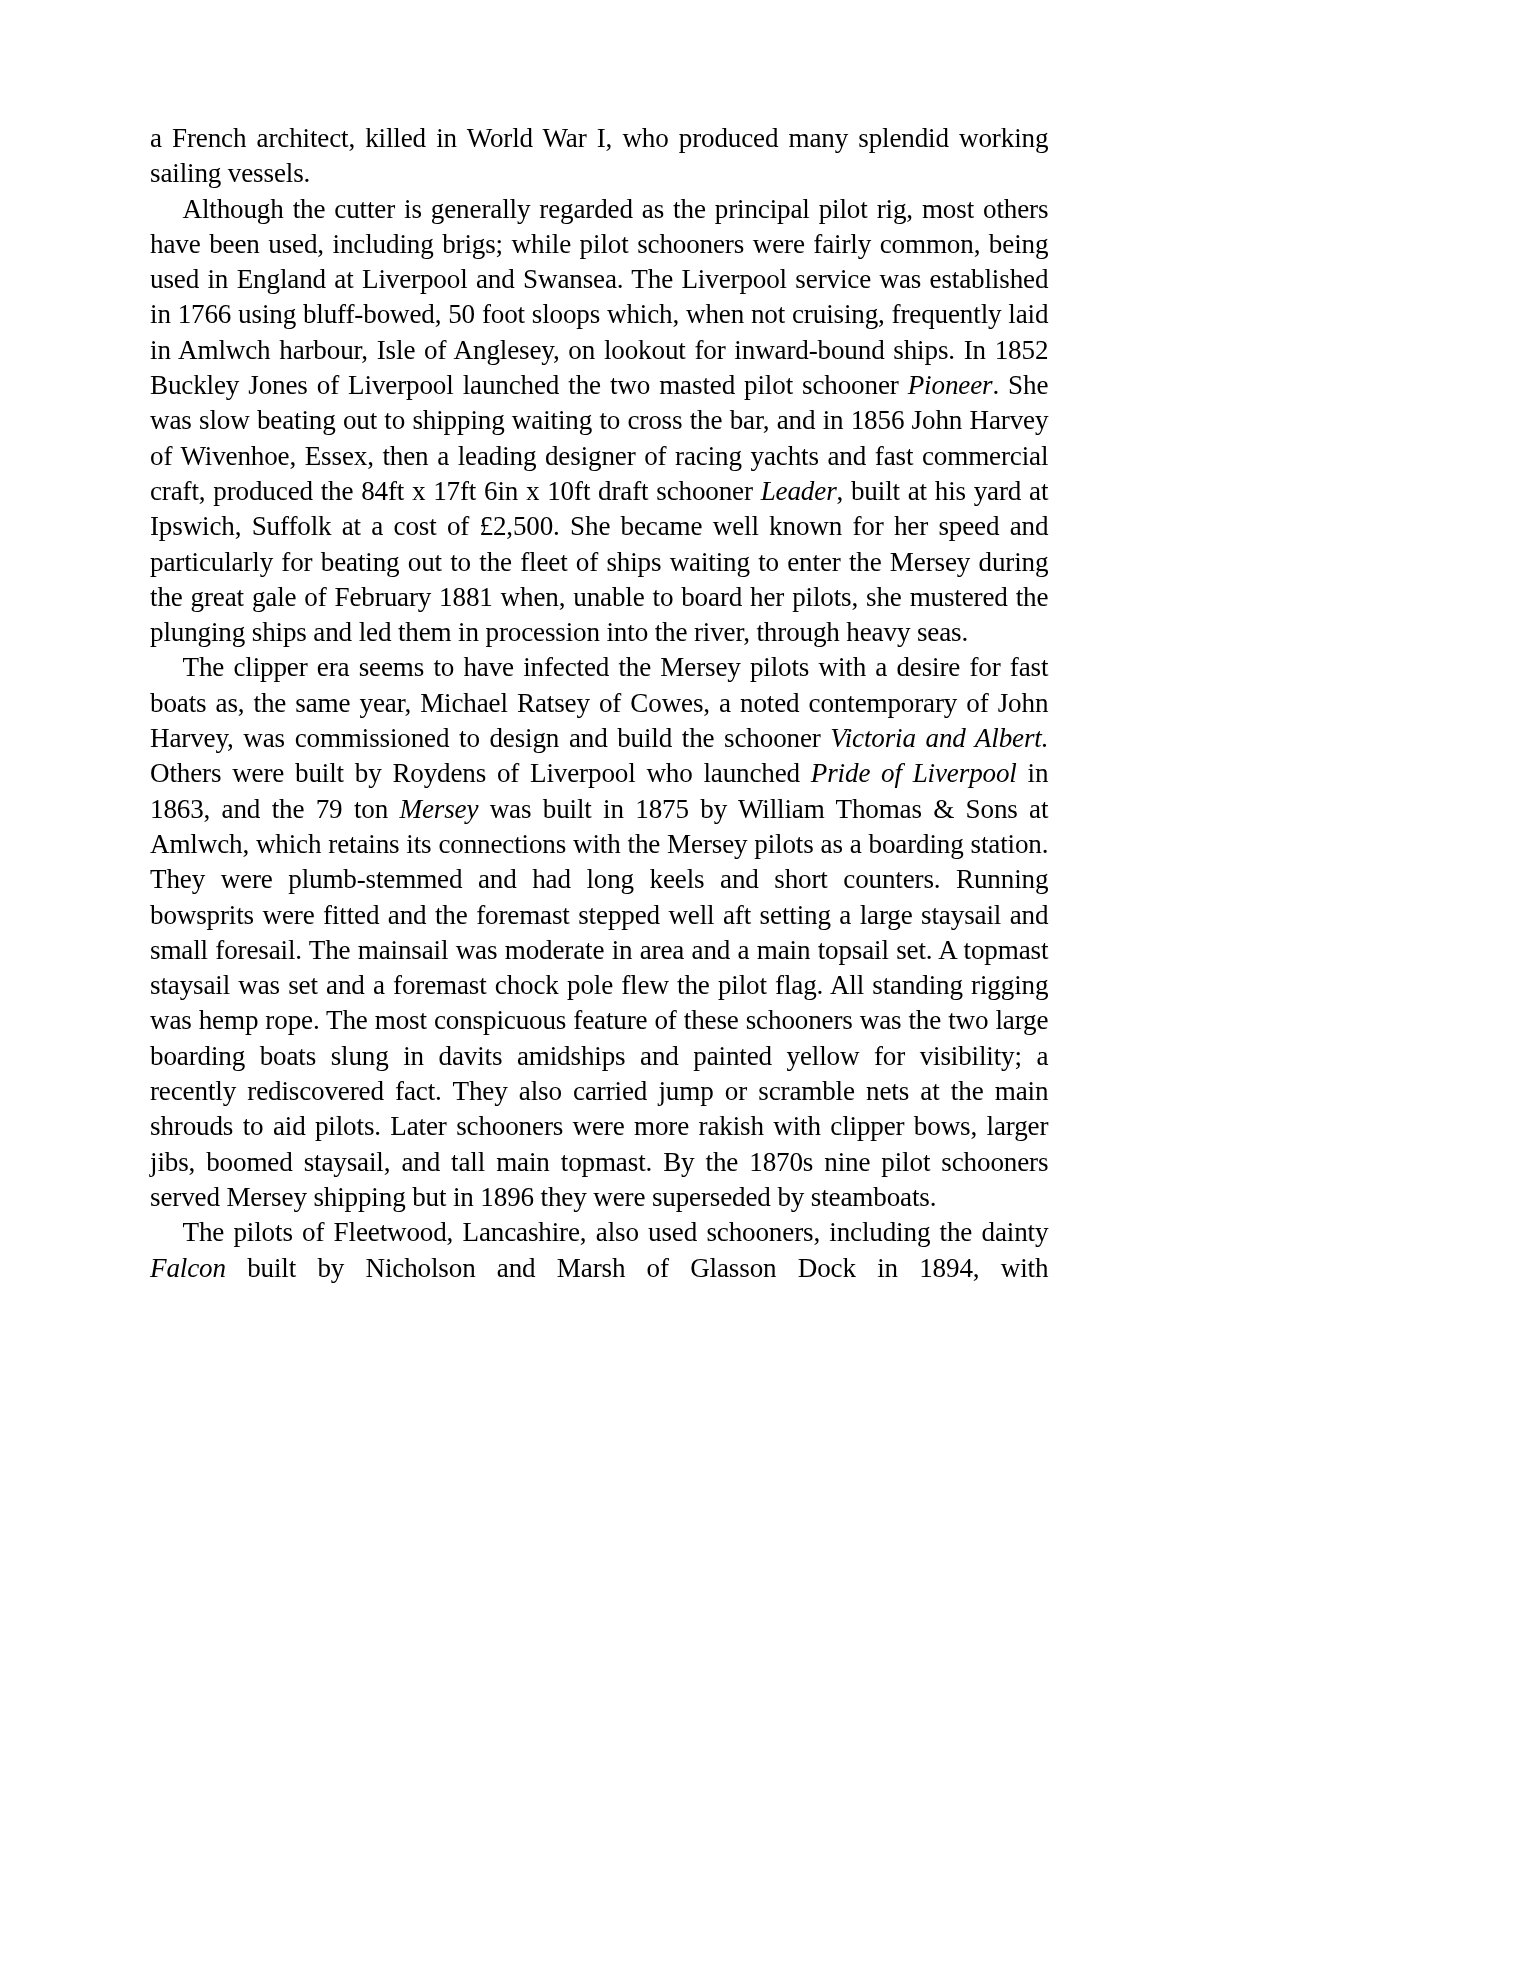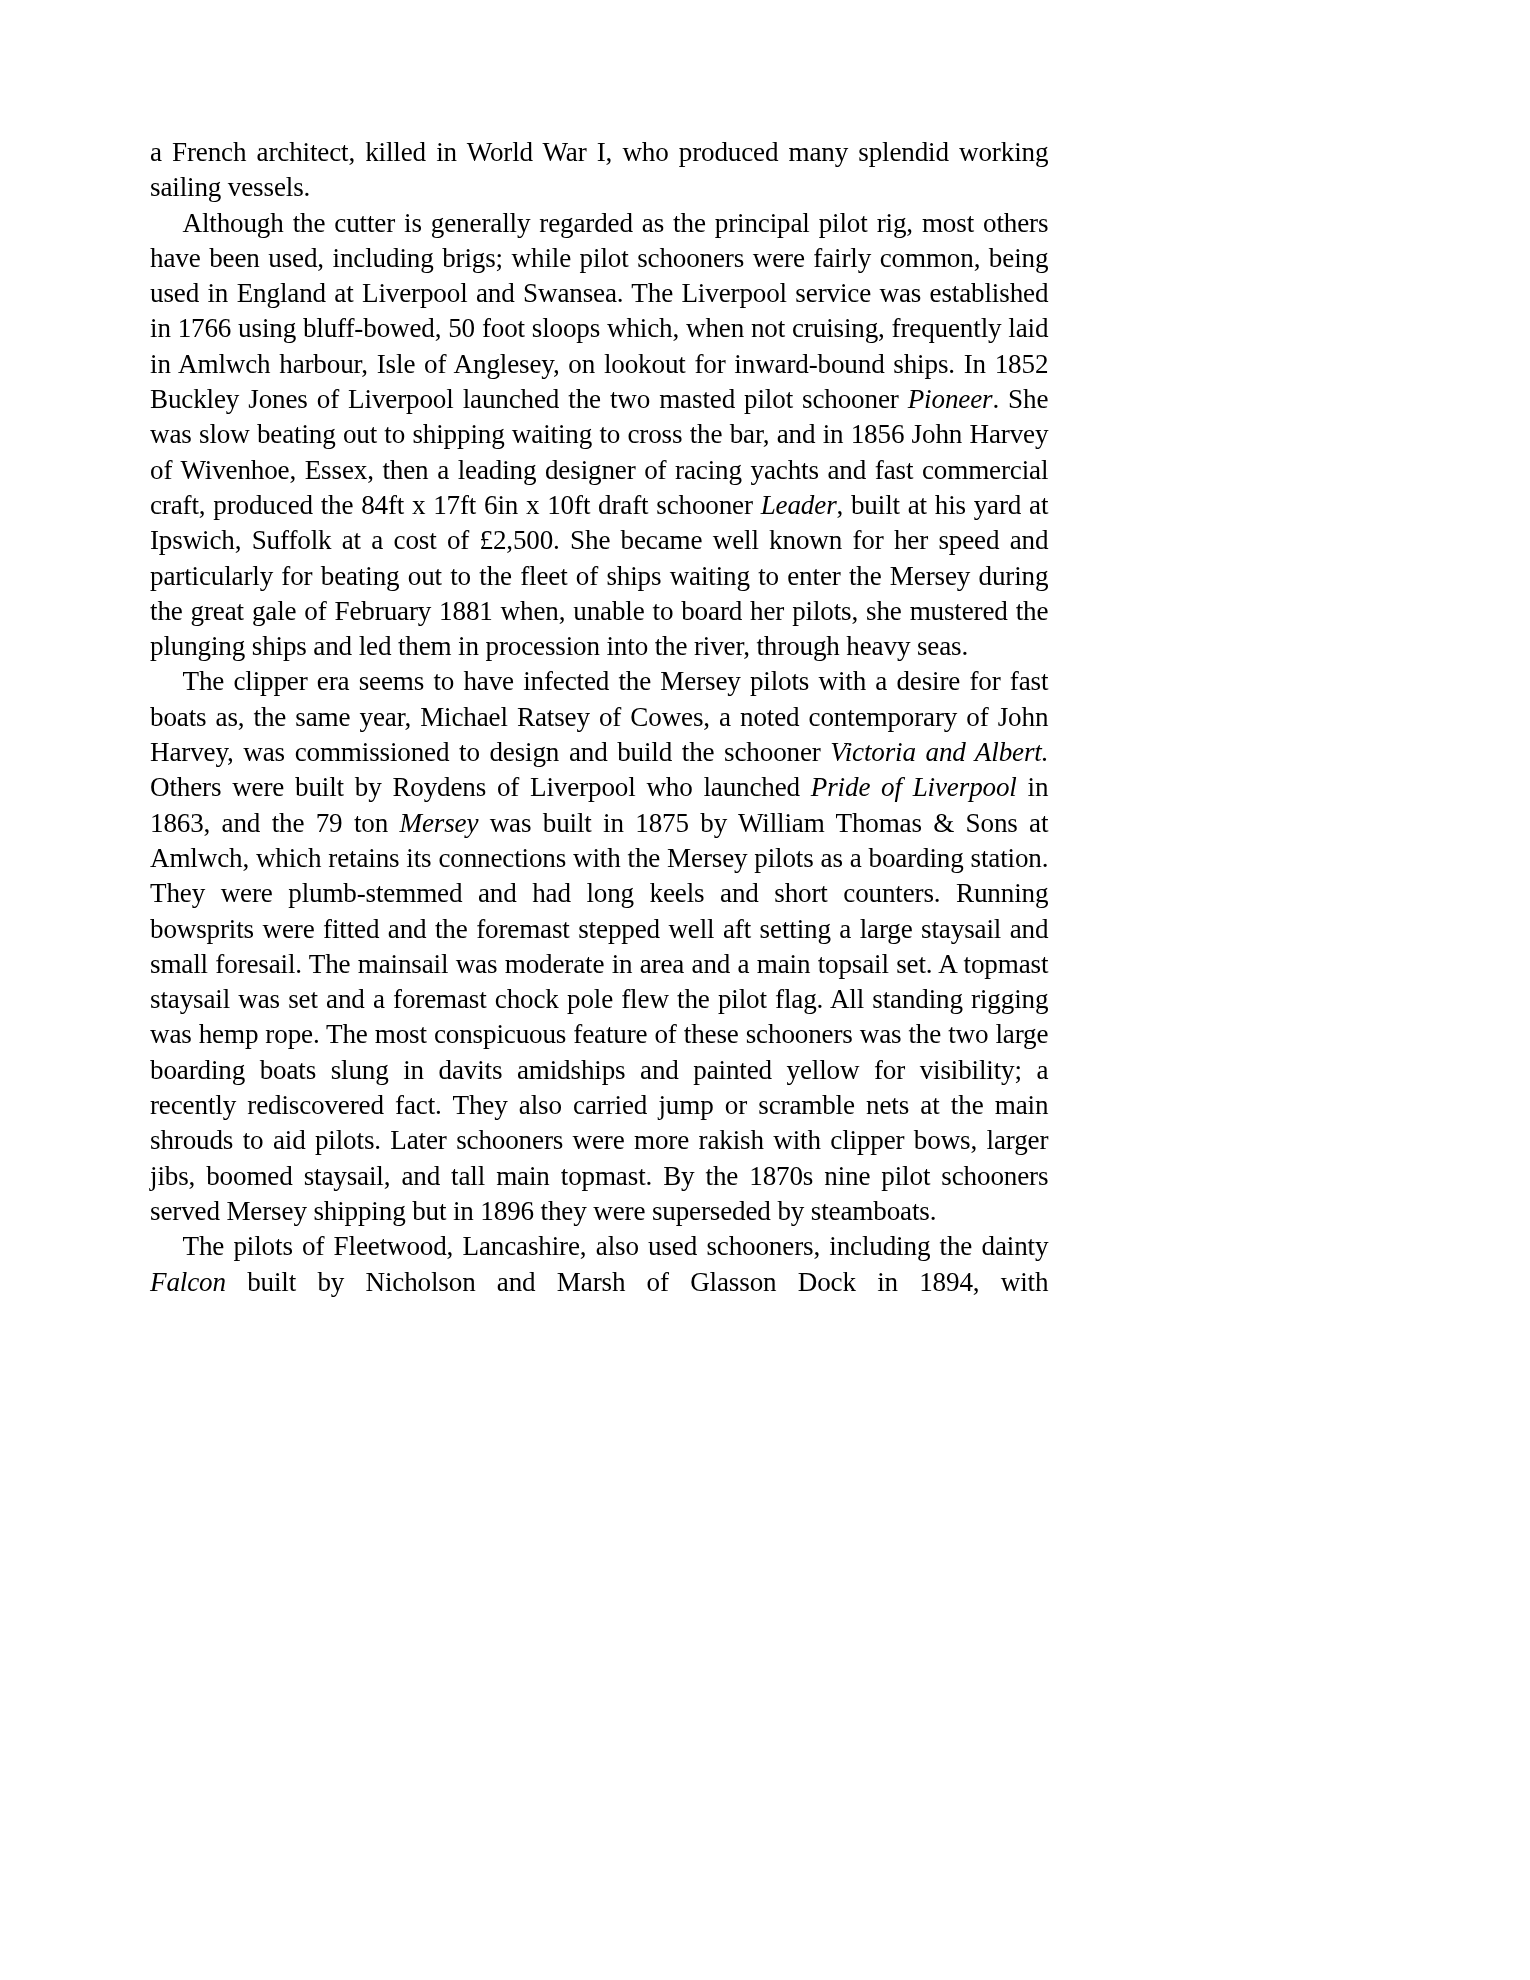--- a/index.html
+++ b/index.html
@@ -18,21 +18,21 @@
   .page {
     position: relative;
     width: 1530px;
     height: 1980px;
     background: #ffffff;
     overflow: hidden;
   }
   .text-column {
     position: absolute;
     left: 150px;
-    top: 134px;
+    top: 120px;
     width: 912px;
   }
   .para {
     margin: 0;
     padding: 0;
     font-size: 27.5px;
     line-height: 35.3px;
     text-align: justify;
     text-justify: inter-word;
     letter-spacing: -0.15px;

